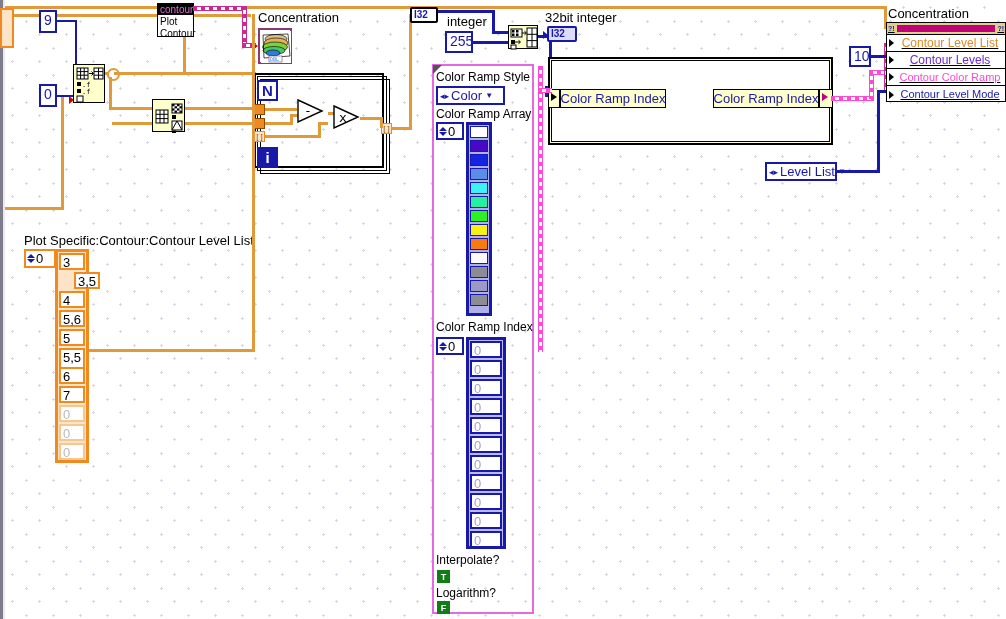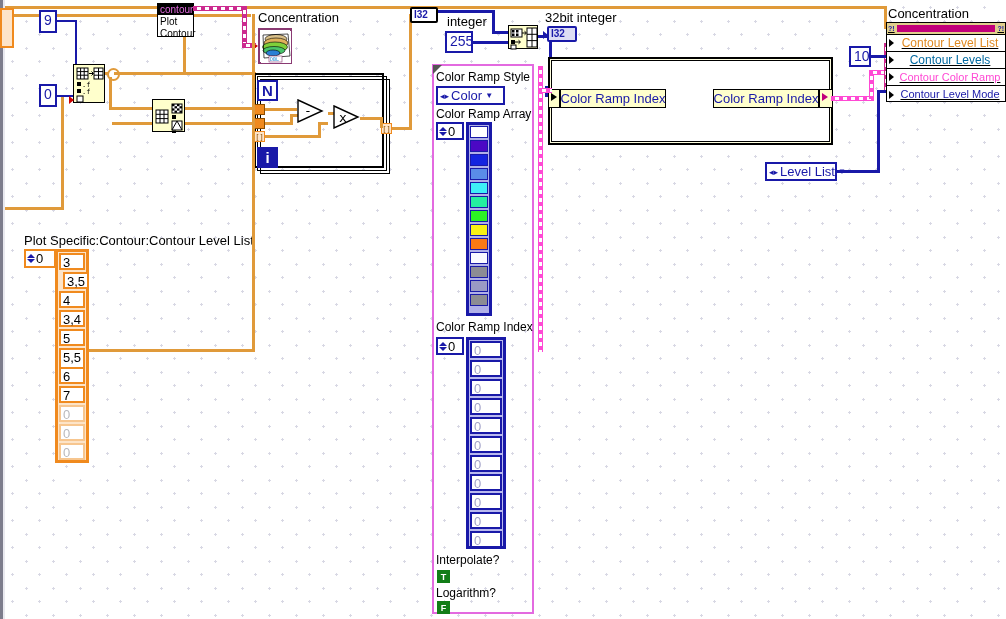--- a/index.html
+++ b/index.html
@@ -365,21 +365,21 @@
   <div class="pnode" style="left:886px;top:22px;width:120px;height:80px;">
     <div class="bar">
       <span class="q">?!</span>
       <span class="mag"></span>
       <span class="q">?!</span>
     </div>
     <div class="prow prow-w" style="color:#e08a22;">
       <span class="tri"></span>
       <span>Contour Level List</span>
     </div>
-    <div class="prow prow-w" style="color:#0369a1;">
+    <div class="prow prow-w" style="color:#6d28d9;">
       <span class="tri"></span>
       <span>Contour Levels</span>
     </div>
     <div class="prow prow-w" style="color:#ff49d4;font-size:11px;">
       <span class="tri"></span>
       <span>Contour Color Ramp</span>
     </div>
     <div class="prow prow-w" style="color:#1919a8;font-size:11px;">
       <span class="tri"></span>
       <span>Contour Level Mode</span>
@@ -455,23 +455,23 @@
   <div class="lbl" style="left:24px;top:233px;">Plot Specific:Contour:Contour Level List</div>
   <div class="idx" style="left:24px;top:249px;width:32px;height:19px;">
     <span class="spin">
         <i class="up"></i>
         <i class="dn"></i>
       </span>
     <span>0</span>
   </div>
   <div class="arr arr-orange" id="level-list-array" style="left:55px;top:249px;width:34px;height:214px;">
       <div class="cell cell-orange" style="left: 1px; top: 1px; width: 26px; height: 17px;">3</div>
-      <div class="cell cell-orange" style="left: 5px; top: 20px; width: 26px; height: 17px;">3,5</div>
+      <div class="cell cell-orange" style="left: 16px; top: 20px; width: 26px; height: 17px;">3,5</div>
       <div class="cell cell-orange" style="left: 1px; top: 39px; width: 26px; height: 17px;">4</div>
-      <div class="cell cell-orange" style="left: 1px; top: 58px; width: 26px; height: 17px;">3,4</div>
+      <div class="cell cell-orange" style="left: 1px; top: 58px; width: 26px; height: 17px;">5,6</div>
       <div class="cell cell-orange" style="left: 1px; top: 77px; width: 26px; height: 17px;">5</div>
       <div class="cell cell-orange" style="left: 1px; top: 96px; width: 26px; height: 32px;">5,5</div>
       <div class="cell cell-orange" style="left: 1px; top: 115px; width: 26px; height: 17px;">6</div>
       <div class="cell cell-orange" style="left: 1px; top: 134px; width: 26px; height: 17px;">7</div>
       <div class="cell cell-orange dim" style="left: 1px; top: 153px; width: 26px; height: 17px;">0</div>
       <div class="cell cell-orange dim" style="left: 1px; top: 172px; width: 26px; height: 17px;">0</div>
       <div class="cell cell-orange dim" style="left: 1px; top: 191px; width: 26px; height: 17px;">0</div>
     </div>
 
   <div class="w wo" style="left:89px;top:349px;width:166px;height:3px;"></div>

